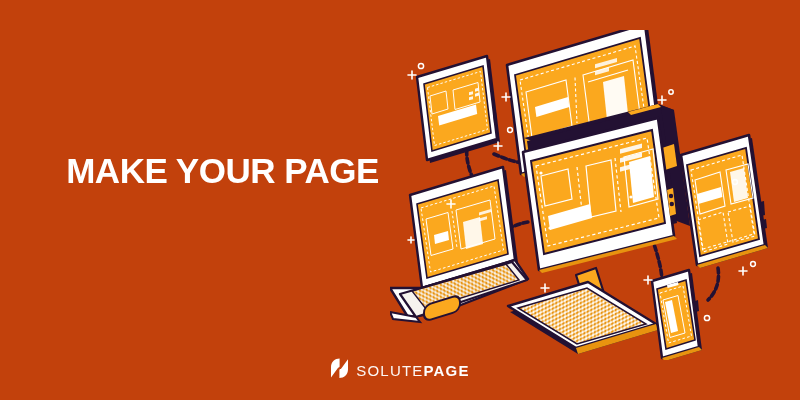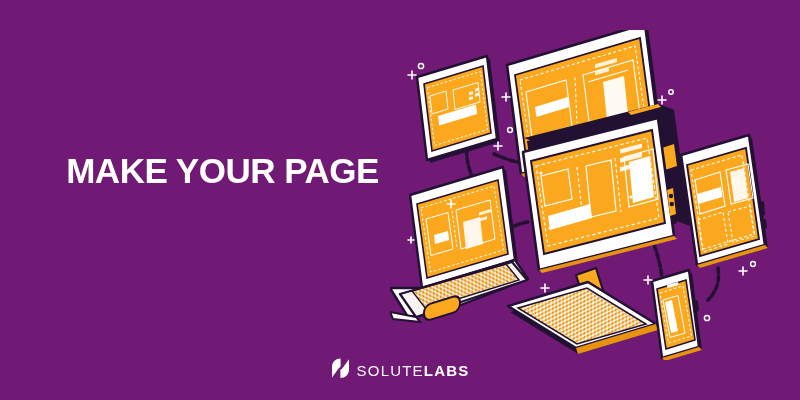--- a/index.html
+++ b/index.html
@@ -3,21 +3,21 @@
 <meta charset="utf-8">
 <style>
   html,body{margin:0;padding:0;}
   body{
     width:800px;height:400px;overflow:hidden;
     font-family:"Liberation Sans", sans-serif;
     background:#a65af5;
   }
   #banner{
     position:relative;width:800px;height:400px;overflow:hidden;
-    background:#701a75;
+    background:#c2410c;
   }
   
   #headline{
     position:absolute;left:30px;top:150px;width:385px;
     text-align:center;
     color:#ffffff;
     font-weight:bold;
     font-size:35px;
     line-height:1.18;
     letter-spacing:-0.5px;
@@ -286,17 +286,17 @@
 
   <div id="logo">
     <span class="mark">
       <svg width="19" height="21" viewBox="0 0 19 21" xmlns="http://www.w3.org/2000/svg">
         <path d="M18 1.2 L18 11.5 C18 16.6 13.9 20 9.4 20 L9.4 12.3 C9.4 11.4 10 10.9 10.9 10.9 L18 1.2 Z" fill="#ffffff"></path>
         <path d="M1 19.4 L1 9.1 C1 4 5.1 0.6 9.6 0.6 L9.6 8.3 C9.6 9.2 9 9.7 8.1 9.7 L1 19.4 Z" fill="#ffffff"></path>
       </svg>
     </span>
     <span class="wordmark">
       <span class="wm-light">SOLUTE</span>
-        <span class="wm-bold">LABS</span>
+        <span class="wm-bold">PAGE</span>
     </span>
   </div>
 
 </div>
 
 </body></html>

